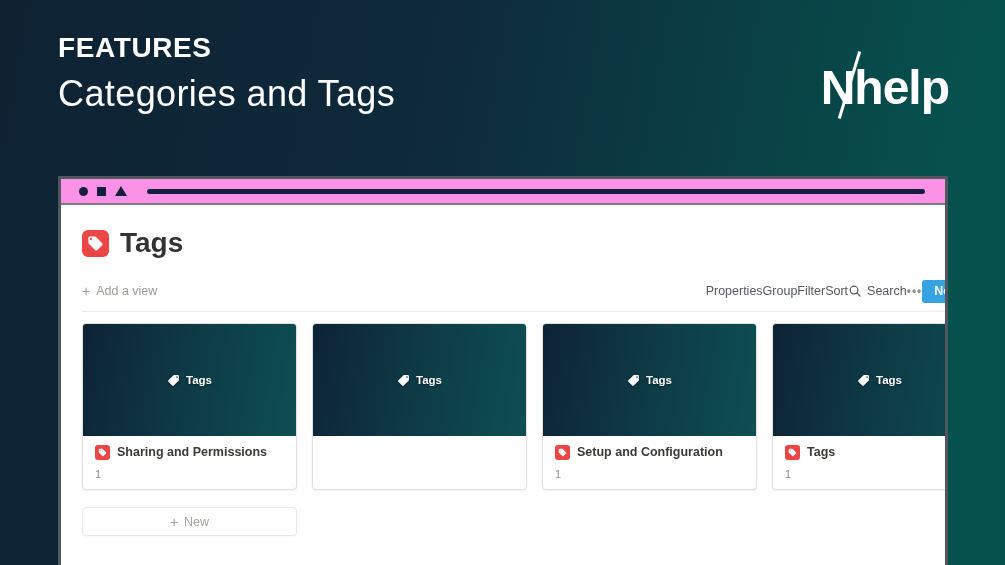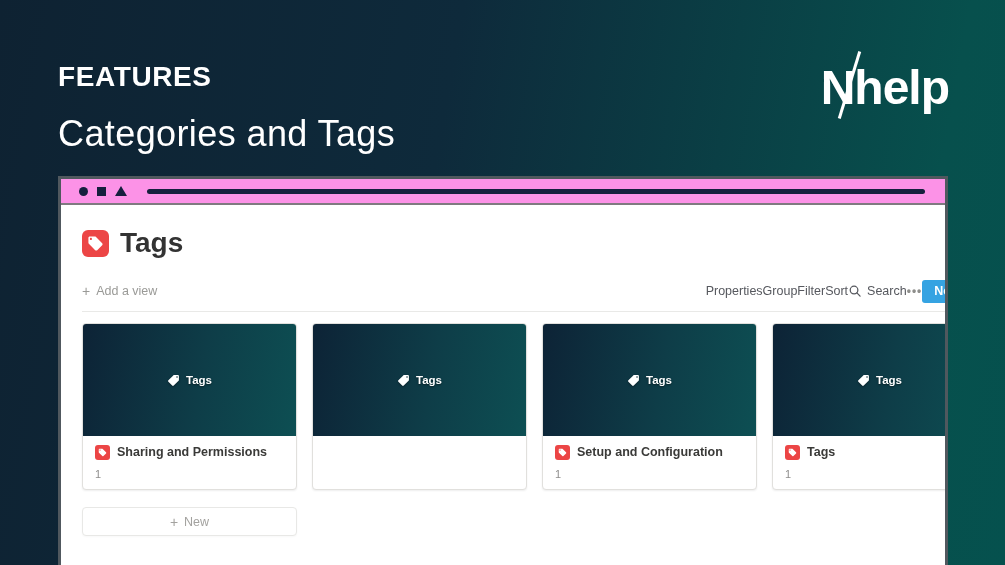--- a/index.html
+++ b/index.html
@@ -4,23 +4,23 @@
 <style>
   * { margin:0; padding:0; box-sizing:border-box; }
   html,body { width:1005px; height:565px; overflow:hidden; }
   body {
     font-family:"Liberation Sans", sans-serif;
     background:linear-gradient(100deg, #0e2232 0%, #0e2a3b 42%, #07504d 88%, #05514e 100%);
     position:relative;
   }
 
   
-  .hero-text { position:absolute; left:58px; top:61px; color:#ffffff; }
+  .hero-text { position:absolute; left:58px; top:32px; color:#ffffff; }
   .kicker { font-size:28px; font-weight:800; letter-spacing:.6px; }
-  .hero-title { font-size:36px; font-weight:500; letter-spacing:.4px; margin-top:20px;text-align:center; }
+  .hero-title { font-size:36px; font-weight:500; letter-spacing:.4px; margin-top:9px;text-align:center; }
 
   .logo { position:absolute; right:56px; top:60px; color:#fff; font-size:48px; font-weight:800; letter-spacing:-1px; display:flex; align-items:flex-start; }
   .logo-n-wrap { position:relative; display:inline-block; }
   .logo-slash { position:absolute; left:27px; top:-10px; width:3px; height:70px; background:#fff; transform:rotate(17deg); }
 
   
   .window {
     position:absolute; left:58px; top:152px; width:890px; height:413px;
     border:3px solid #50585e; border-bottom:none; background:#15803d; overflow:hidden;margin-top:24px;
   }

